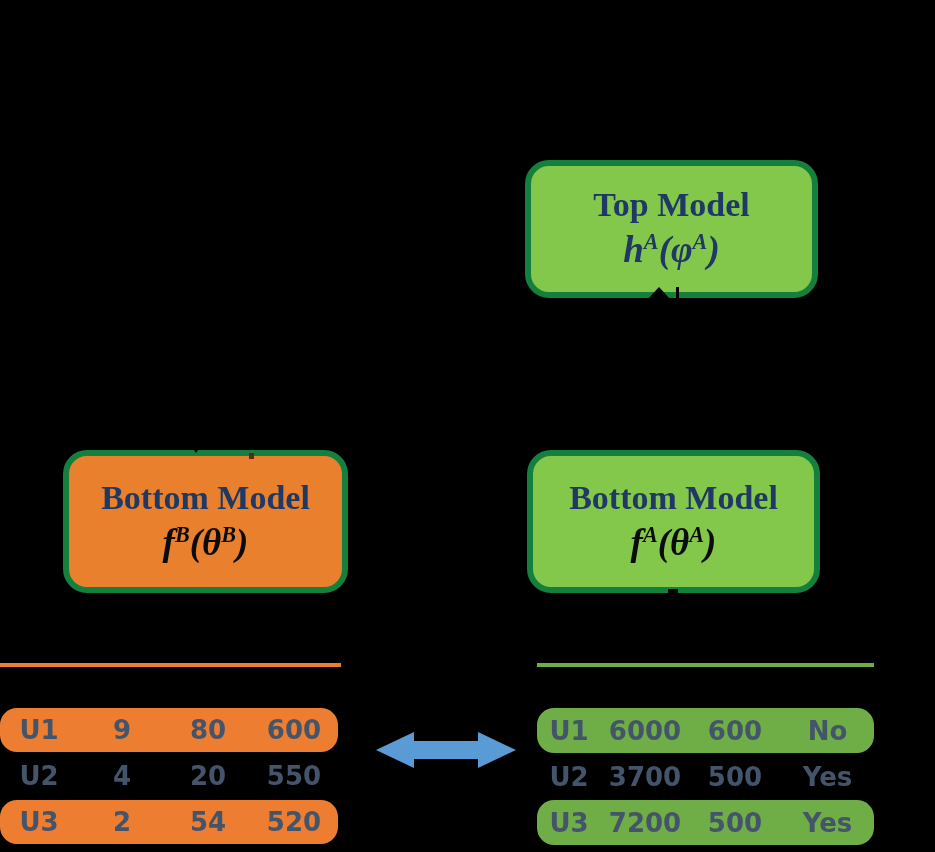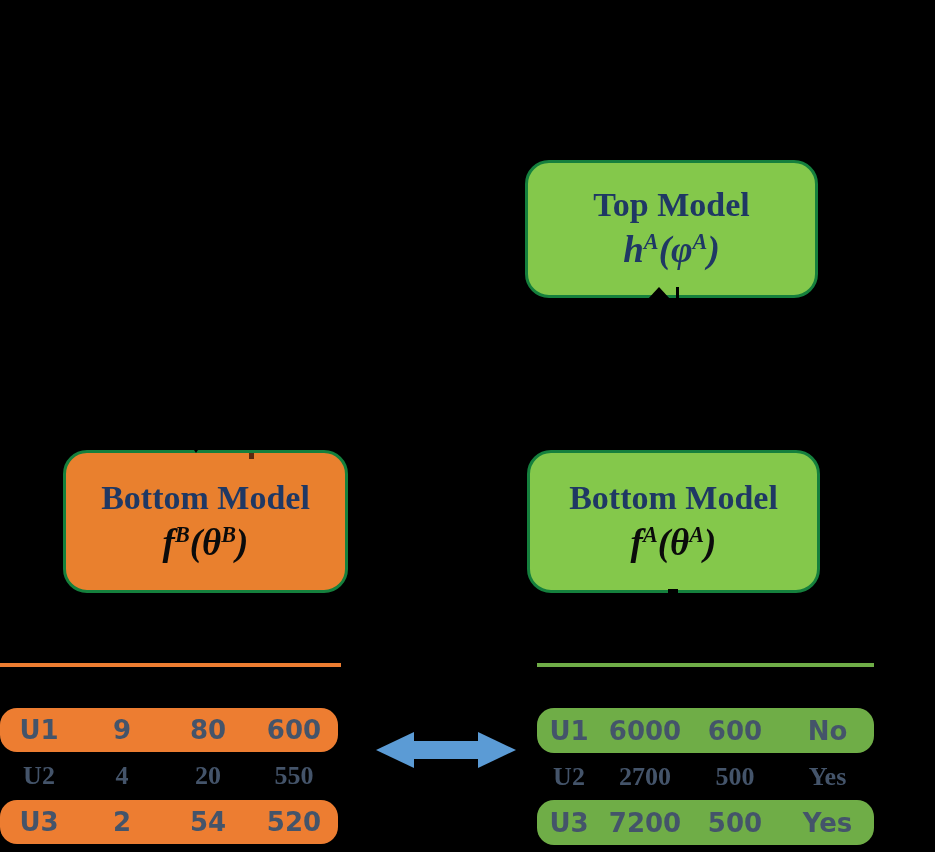--- a/index.html
+++ b/index.html
@@ -6,21 +6,21 @@
   .canvas{
     position:relative;
     width:935px;height:852px;
     background:var(--background,#000);
     overflow:hidden;
     font-family:"Liberation Sans",sans-serif;
   }
   
   .model-box{
     position:absolute;
-    border:3px solid #15803d;
+    border:6px solid #15803d;
     border-radius:24px;
     display:flex;flex-direction:column;
     align-items:center;justify-content:center;
     text-align:right;
     box-sizing:border-box;
   }
   .model-box.green{background:var(--box-green,#84C84B);}
   .model-box.orange{background:var(--box-orange,#E9802E);}
   .box-title{
     font-family:"Liberation Serif",serif;
@@ -48,21 +48,21 @@
     display:grid;align-items:center;
     font-weight:bold;font-size:26px;
     font-family:"DejaVu Sans","Liberation Sans",sans-serif;
     color:var(--table-text,#44546A);
     box-sizing:border-box;
     border-radius:17px;
   }
   .t-row span{text-align:center;}
   .row-orange{background:var(--table-orange,#ED7D31);}
   .row-green{background:var(--table-green,#6FAD47);}
-  .row-dark{background:transparent;font-family:Liberation Serif, serif;}
+  .row-dark{background:transparent;}
   .cols-b{grid-template-columns:78px 88px 84px 88px;}
   .cols-a{grid-template-columns:64px 88px 92px 93px;}
   
   .x-arrow{position:absolute;left:376px;top:732px;width:140px;height:36px;}
   .x-arrow .head-l,.x-arrow .head-r{
     position:absolute;top:0;width:0;height:0;
     border-top:18px solid transparent;border-bottom:18px solid transparent;
   }
   .x-arrow .head-l{left:0;border-right:38px solid var(--arrow-blue,#5B9BD5);}
   .x-arrow .head-r{right:0;border-left:38px solid var(--arrow-blue,#5B9BD5);}
@@ -139,21 +139,21 @@
   <div>
     <div class="table-rule rule-green" style="left:537px;top:663px;width:337px;"></div>
     <div class="t-row cols-a row-green" style="left:537px;top:708px;width:337px;height:45px;">
       <span>U1</span>
       <span>6000</span>
       <span>600</span>
       <span>No</span>
     </div>
     <div class="t-row cols-a row-dark" style="left:537px;top:753px;width:337px;height:47px;">
       <span>U2</span>
-      <span>2700</span>
+      <span>3700</span>
       <span>500</span>
       <span>Yes</span>
     </div>
     <div class="t-row cols-a row-green" style="left:537px;top:800px;width:337px;height:45px;">
       <span>U3</span>
       <span>7200</span>
       <span>500</span>
       <span>Yes</span>
     </div>
   </div>

